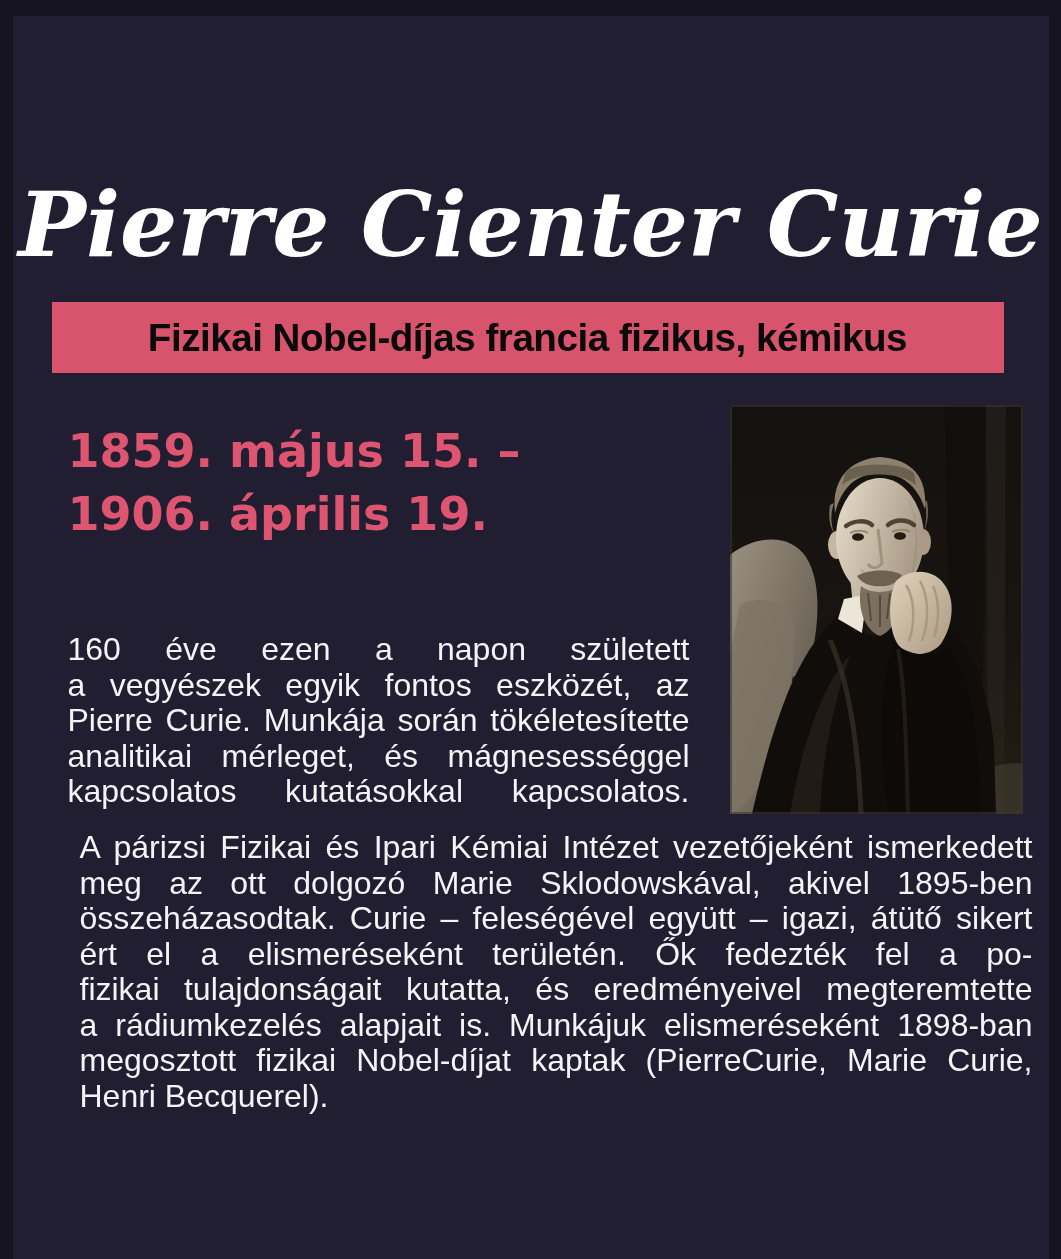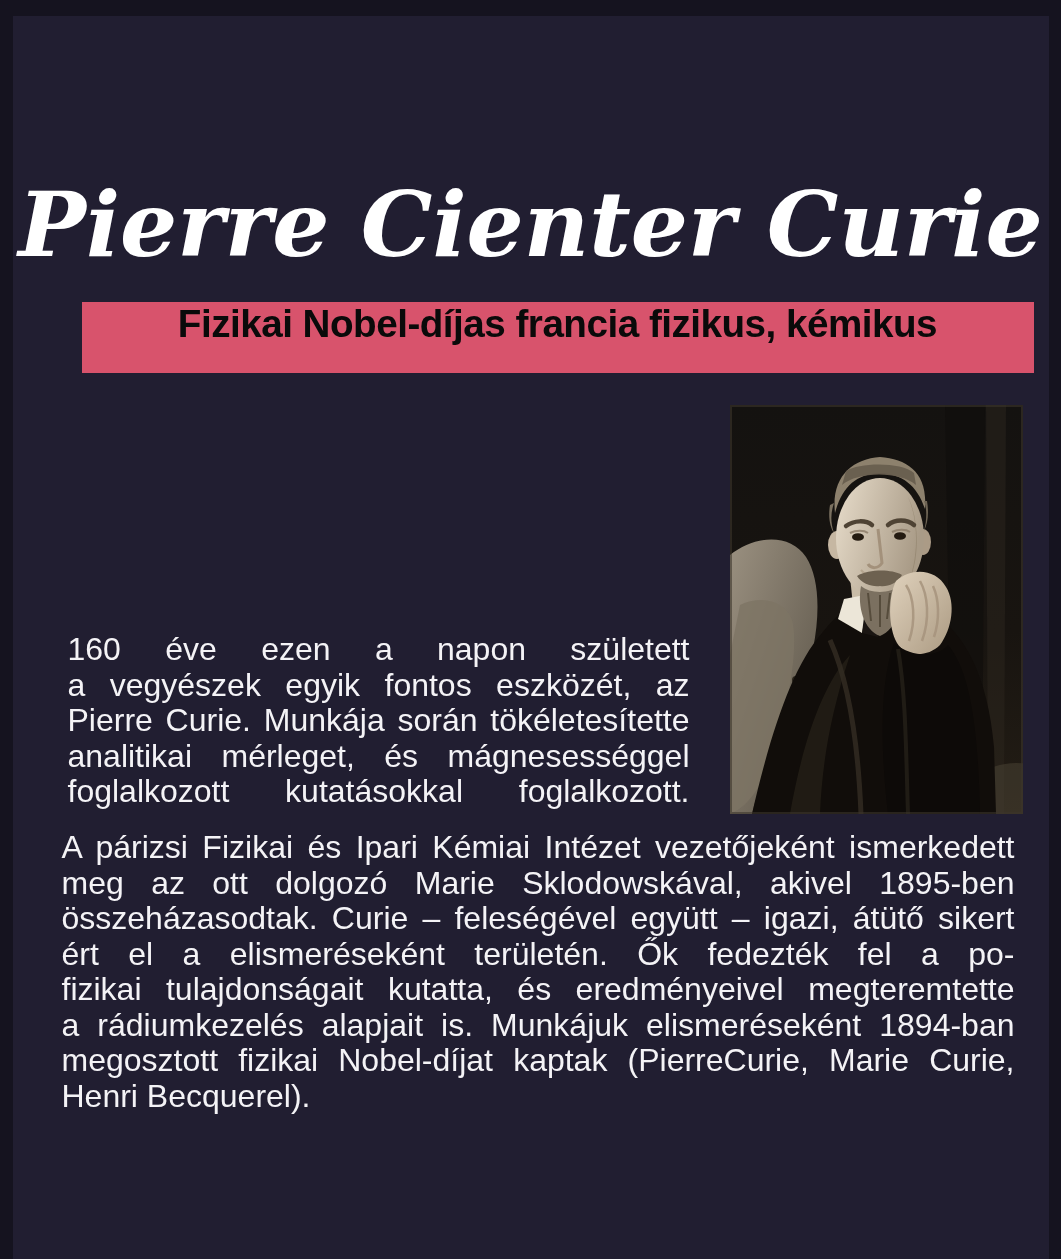--- a/index.html
+++ b/index.html
@@ -23,24 +23,24 @@
     position:absolute;left:0;right:0;top:160px;
     text-align:center;
     font-family:"DejaVu Serif",serif;
     font-style:italic;font-weight:bold;
     font-size:90px;line-height:96px;
     color:#ffffff;
     white-space:nowrap;
     letter-spacing:0px;
   }
   .banner{
-    position:absolute;left:69px;top:286px;
+    position:absolute;left:39px;top:286px;
     width:952px;height:71px;
     background:var(--banner_pink);
-    display:flex;align-items:flex-start;justify-content:center;
+    display:flex;align-items:center;justify-content:center;
   }
   .banner-text{
     font-weight:bold;font-size:39px;
     color:var(--banner_text);
     white-space:nowrap;
     transform:scaleX(0.99);
     letter-spacing:-0.5px;
   }
   .dates{
     position:absolute;left:55px;top:404px;
@@ -53,40 +53,44 @@
     width:293px;height:409px;
   }
   .photo svg{display:block;width:100%;height:100%;}
   .para{color:var(--body_text);}
   .para .line{
     text-align:justify;
     text-align-last:justify;
     font-size:32px;line-height:35.5px;
   }
   .para1{position:absolute;left:55px;top:616px;width:622px;}
-  .para2{position:absolute;left:49px;top:814px;width:953px;}
+  .para2{position:absolute;left:67px;top:814px;width:953px;}
   .para2 .line:last-child{text-align-last:left;}
   .footer{
     position:absolute;left:54px;top:1208px;
     font-family:"DejaVu Sans",sans-serif;
     font-size:26px;line-height:32px;
     color:#fafafa;
   }
 </style>
 </head>
 <body>
 
 <div class="poster">
 
   <h1 class="title">Pierre Cienter Curie</h1>
 
   <div class="banner">
     <span class="banner-text">Fizikai Nobel-díjas francia fizikus, kémikus</span>
   </div>
 
+  <div class="dates">
+    <div>1859. május 15. –</div>
+    <div>1906. április 19.</div>
+  </div>
 
   <figure class="photo">
     <svg viewBox="0 0 293 409" preserveAspectRatio="none" xmlns="http://www.w3.org/2000/svg" role="img">
       <defs>
         <linearGradient id="bgG" x1="0" y1="0" x2="0" y2="1">
           <stop offset="0" stop-color="#141210"></stop>
           <stop offset="0.55" stop-color="#181410"></stop>
           <stop offset="1" stop-color="#231d15"></stop>
         </linearGradient>
         <linearGradient id="armG" x1="0" y1="0" x2="1" y2="1">
@@ -154,28 +158,28 @@
 
       <rect x="1" y="1" width="291" height="407" fill="none" stroke="#3c362c" stroke-width="2" opacity="0.6"></rect>
     </svg>
   </figure>
 
   <div class="para para1">
       <p class="line">160 éve ezen a napon született</p>
       <p class="line">a vegyészek egyik fontos eszközét, az</p>
       <p class="line">Pierre Curie. Munkája során tökéletesítette</p>
       <p class="line">analitikai mérleget, és mágnesességgel</p>
-      <p class="line">foglalkozott kutatásokkal foglalkozott.</p>
+      <p class="line">kapcsolatos kutatásokkal kapcsolatos.</p>
     </div>
 
   <div class="para para2">
       <p class="line">A párizsi Fizikai és Ipari Kémiai Intézet vezetőjeként ismerkedett</p>
       <p class="line">meg az ott dolgozó Marie Sklodowskával, akivel 1895-ben</p>
       <p class="line">összeházasodtak. Curie – feleségével együtt – igazi, átütő sikert</p>
       <p class="line">ért el a elismeréseként területén. Ők fedezték fel a po-</p>
       <p class="line">fizikai tulajdonságait kutatta, és eredményeivel megteremtette</p>
-      <p class="line">a rádiumkezelés alapjait is. Munkájuk elismeréseként 1894-ban</p>
+      <p class="line">a rádiumkezelés alapjait is. Munkájuk elismeréseként 1898-ban</p>
       <p class="line">megosztott fizikai Nobel-díjat kaptak (PierreCurie, Marie Curie,</p>
       <p class="line">Henri Becquerel).</p>
     </div>
 
 
 </div>
 
 </body></html>

